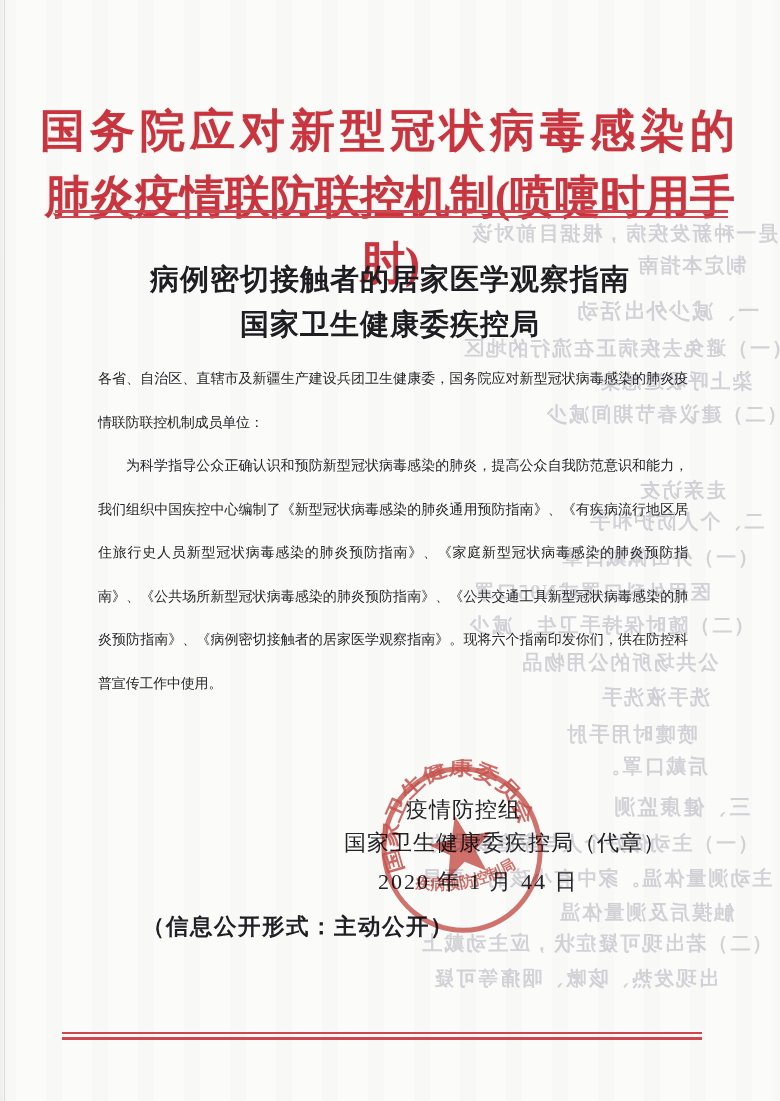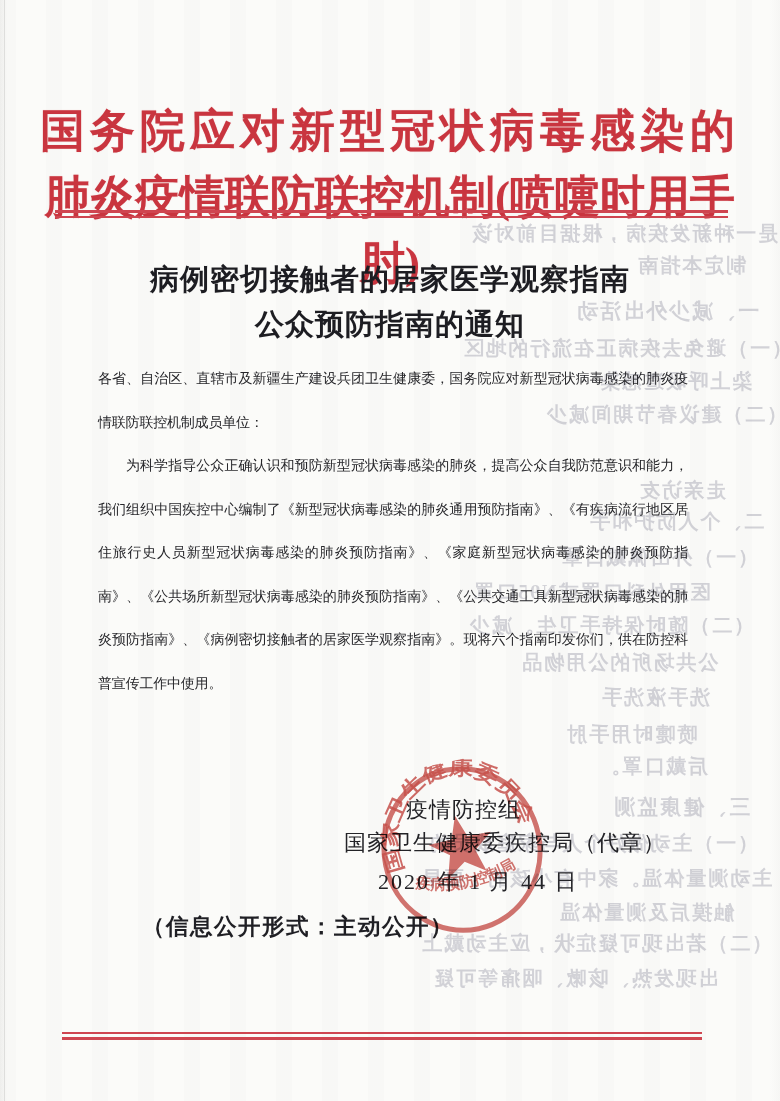--- a/index.html
+++ b/index.html
@@ -112,21 +112,21 @@
 
   <div class="doc-title">
     <div class="l1">国务院应对新型冠状病毒感染的</div>
     <div class="l2">肺炎疫情联防联控机制(喷嚏时用手肘)</div>
   </div>
 
   <div class="rule-top"></div>
 
   <div class="doc-subject">
     <div>病例密切接触者的居家医学观察指南</div>
-    <div>公众预防指南的通知</div>
+    <div>国家卫生健康委疾控局</div>
   </div>
 
   <div class="doc-body">
     <p>各省、自治区、直辖市及新疆生产建设兵团卫生健康委，国务院应对新型冠状病毒感染的肺炎疫情联防联控机制成员单位：</p>
     <p class="indent">为科学指导公众正确认识和预防新型冠状病毒感染的肺炎，提高公众自我防范意识和能力，我们组织中国疾控中心编制了《新型冠状病毒感染的肺炎通用预防指南》、《有疾病流行地区居住旅行史人员新型冠状病毒感染的肺炎预防指南》、《家庭新型冠状病毒感染的肺炎预防指南》、《公共场所新型冠状病毒感染的肺炎预防指南》、《公共交通工具新型冠状病毒感染的肺炎预防指南》、《病例密切接触者的居家医学观察指南》。现将六个指南印发你们，供在防控科普宣传工作中使用。</p>
   </div>
 
   <div class="sig sig1">疫情防控组</div>
   <div class="sig sig2">国家卫生健康委疾控局（代章）</div>
   <div class="sig sig3">2020 年 1 月 44 日</div>

